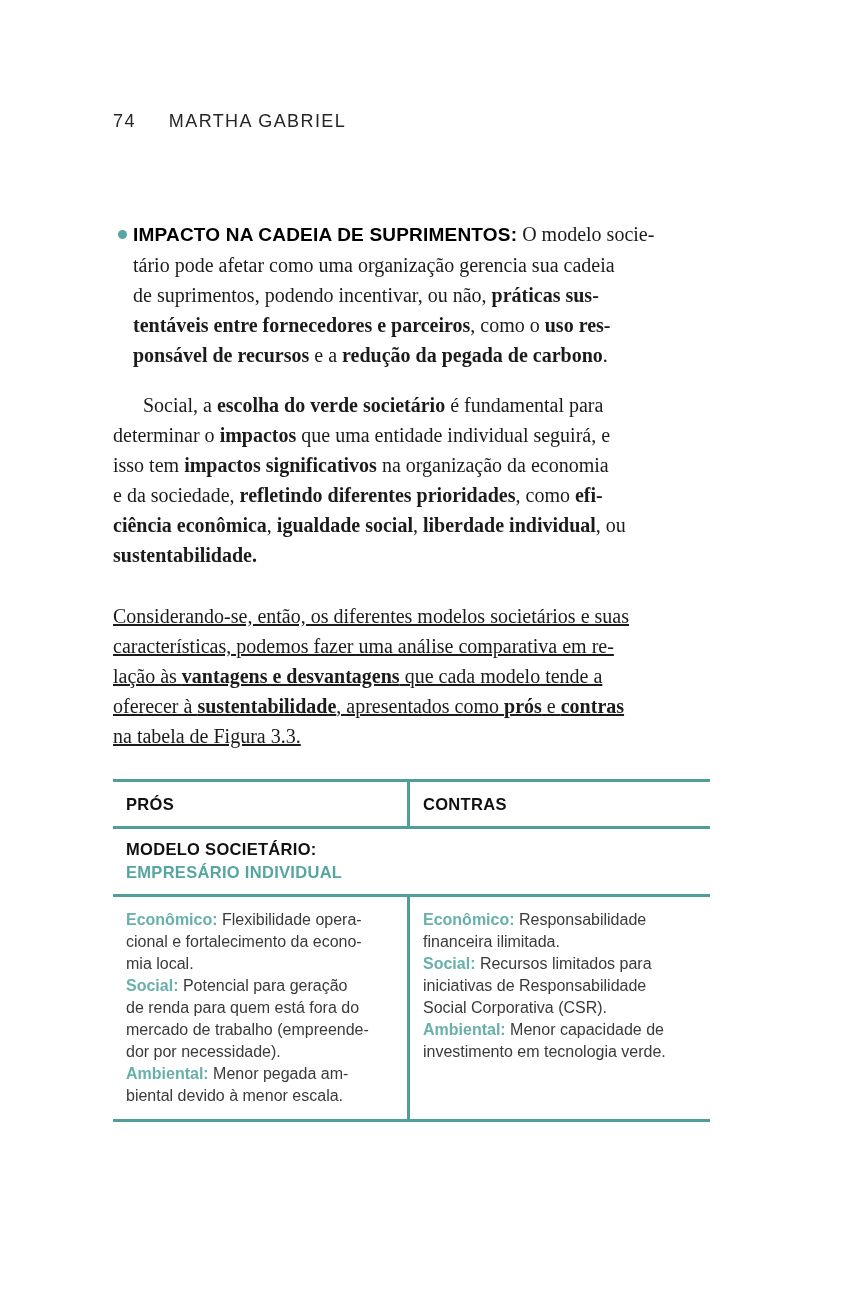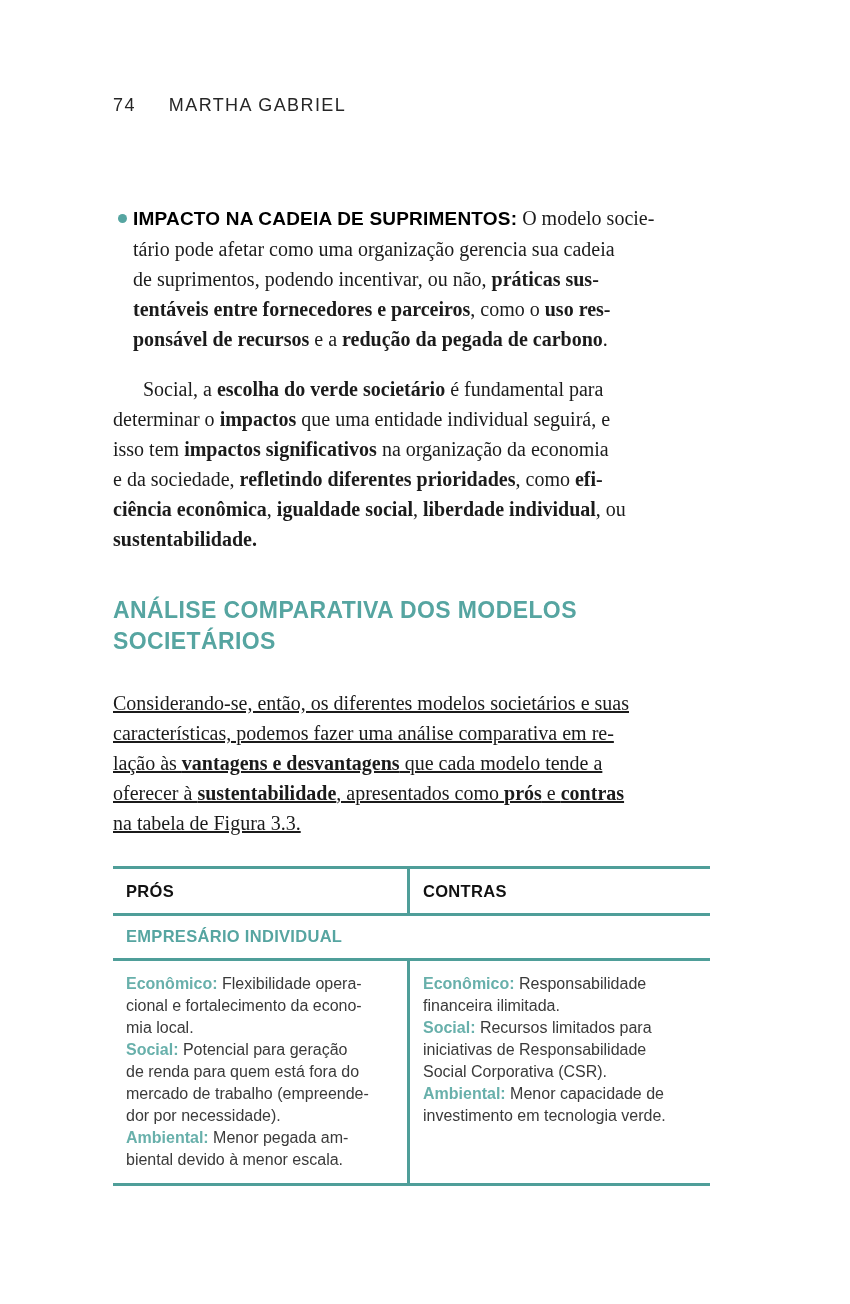--- a/index.html
+++ b/index.html
@@ -2,21 +2,21 @@
 <html><head>
 <meta charset="utf-8">
 <style>
   * { margin: 0; padding: 0; box-sizing: border-box; }
   html, body { background: #ffffff; }
   .page {
     position: relative;
     width: 837px;
     height: 1304px;
     background: #ffffff;
-    padding: 0 140px 0 113px;
+    padding: 16px 140px 0 113px;
     overflow: hidden;
     font-family: "Liberation Serif", serif;
     color: #1b1b1b;
   }
   
   .running-head {
     margin-top: 95px;
     display: flex;
     align-items: baseline;
     font-family: "Liberation Sans", sans-serif;
@@ -131,35 +131,34 @@
 ponsável de recursos</span><span> e a </span><span class="b">redução da pegada de carbono</span><span>.</span></p>
   </div>
 
   <p class="serif-para para-assim"><span>Social, a </span><span class="b">escolha do verde societário</span><span> é fundamental para
 determinar o </span><span class="b">impactos</span><span> que uma entidade individual seguirá, e
 isso tem </span><span class="b">impactos significativos</span><span> na organização da economia
 e da sociedade, </span><span class="b">refletindo diferentes prioridades</span><span>, como </span><span class="b">efi-
 ciência econômica</span><span>, </span><span class="b">igualdade social</span><span>, </span><span class="b">liberdade individual</span><span>, ou
 </span><span class="b">sustentabilidade.</span></p>
 
-  <h2 class="section-heading">ANÁLISE COMPARATIVA DOS MODELOS
-SOCIETÁRIOS</h2>
 
   <p class="serif-para para-considerando"><span>Considerando-se, então, os diferentes modelos societários e suas
 características, podemos fazer uma análise comparativa em re-
 lação às </span><span class="b">vantagens e desvantagens</span><span> que cada modelo tende a
 oferecer à </span><span class="b">sustentabilidade</span><span>, apresentados como </span><span class="b">prós</span><span> e </span><span class="b">contras</span><span>
 na tabela de Figura 3.3.</span></p>
 
   <div class="ctable">
     <div class="trow thead">
       <div class="cell c1">PRÓS</div>
       <div class="cell c2">CONTRAS</div>
     </div>
     <div class="trow tmodel">
+      <div class="model-label">MODELO SOCIETÁRIO:</div>
       <div class="model-name">EMPRESÁRIO INDIVIDUAL</div>
     </div>
     <div class="trow tbody">
       <div class="cell c1"><span class="cell-label">Econômico:</span><span> Flexibilidade opera-
 cional e fortalecimento da econo-
 mia local.
 </span><span class="cell-label">Social:</span><span> Potencial para geração
 de renda para quem está fora do
 mercado de trabalho (empreende-
 dor por necessidade).

